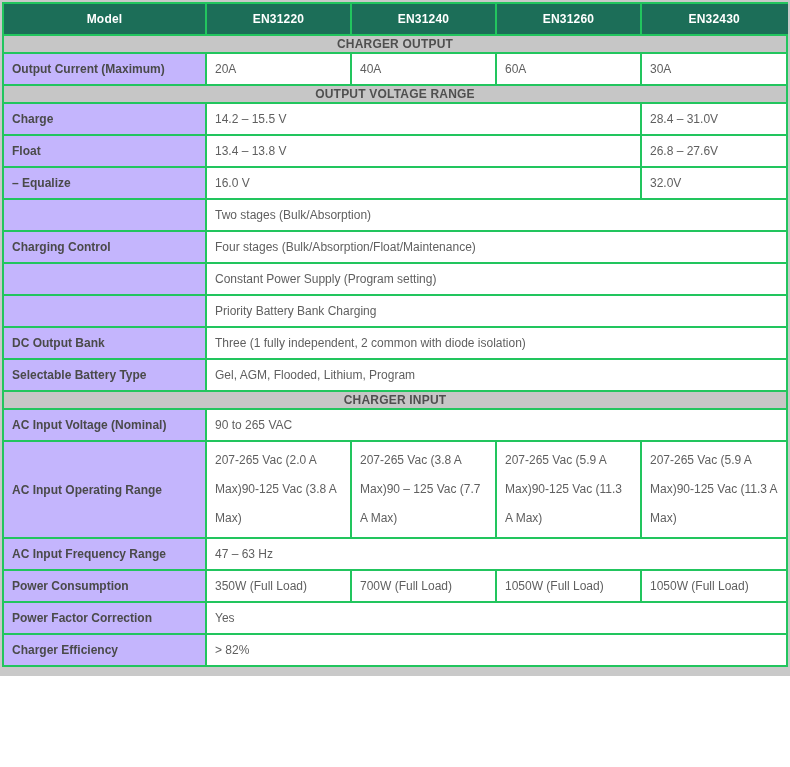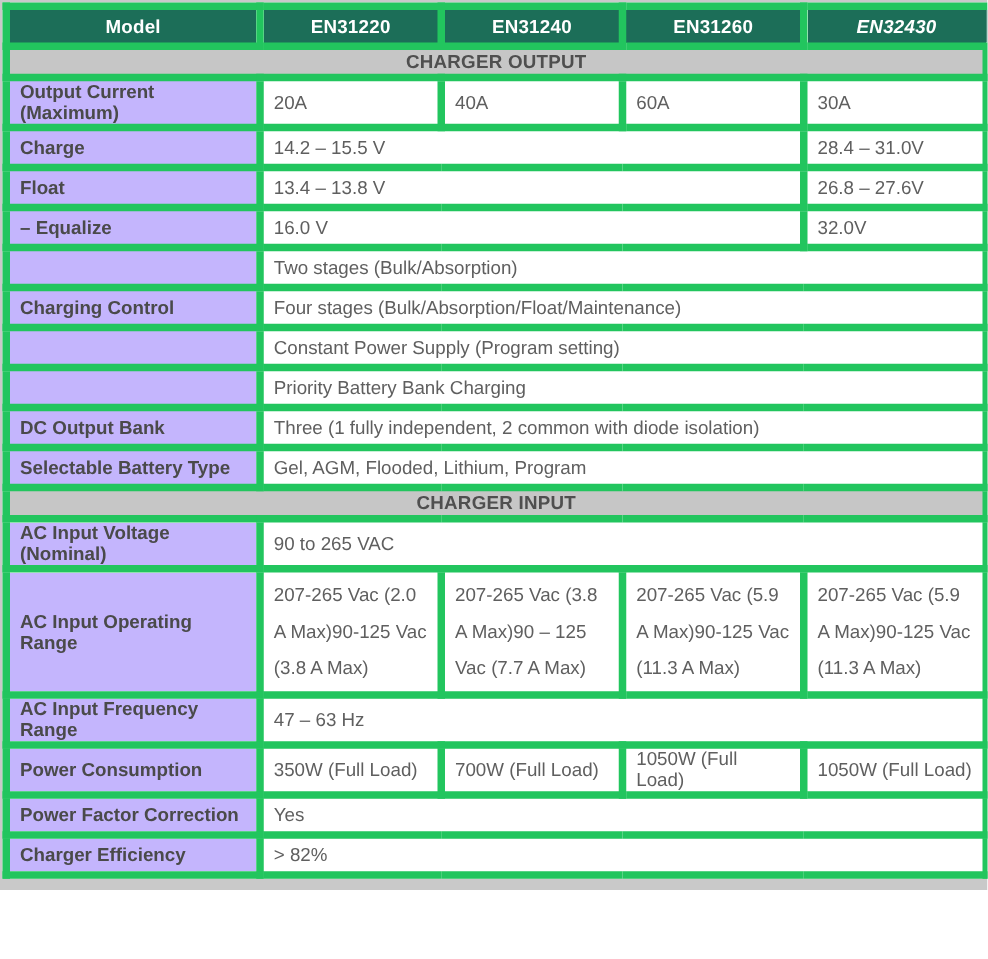--- a/index.html
+++ b/index.html
@@ -15,40 +15,39 @@
     padding: 2px 4px 9px 2px;
   }
   table.spec {
     border-collapse: collapse;
     table-layout: fixed;
     width: 784px;
     background: #ffffff;
   }
   table.spec th,
   table.spec td {
-    border: 6px solid #22c55e;
-    font-size: 15px;
+    border: 2px solid #22c55e;
+    font-size: 12px;
     box-sizing: border-box;
     overflow: hidden;
   }
   
   thead th {
     background: #1c6e58;
     color: #ffffff;
     font-weight: bold;
     text-align: center;
     height: 32px;
     border: 1px solid #1c6e58;
     border-right: 3px solid #ffffff;
     border-bottom: 2px solid #ffffff;
     letter-spacing: 0.2px;
   }
   thead th:last-child {
     border-right: 1px solid #1c6e58;
-    font-style: italic;
   }
   
   td.section {
     background: #c6c6c6;
     color: #4f4f4f;
     font-weight: bold;
     text-align: center;
     height: 16px;
     border-color: #c6c6c6;
     letter-spacing: 0.2px;
@@ -99,20 +98,23 @@
     <tbody>
         <tr>
           <td colspan="5" class="section">CHARGER OUTPUT</td>
         </tr>
         <tr>
           <td class="label">Output Current (Maximum)</td>
           <td class="value">20A</td>
           <td class="value">40A</td>
           <td class="value">60A</td>
           <td class="value">30A</td>
+        </tr>
+        <tr>
+          <td colspan="5" class="section">OUTPUT VOLTAGE RANGE</td>
         </tr>
         <tr>
           <td class="label">Charge</td>
           <td class="value" colspan="3">14.2 – 15.5 V</td>
           <td class="value">28.4 – 31.0V</td>
         </tr>
         <tr>
           <td class="label">Float</td>
           <td class="value" colspan="3">13.4 – 13.8 V</td>
           <td class="value">26.8 – 27.6V</td>

